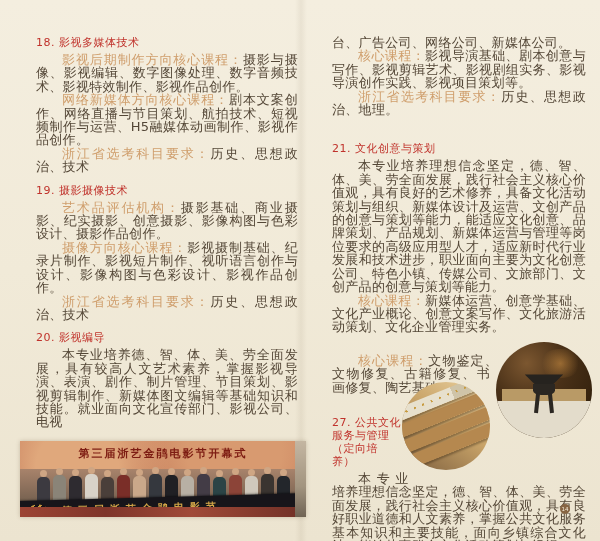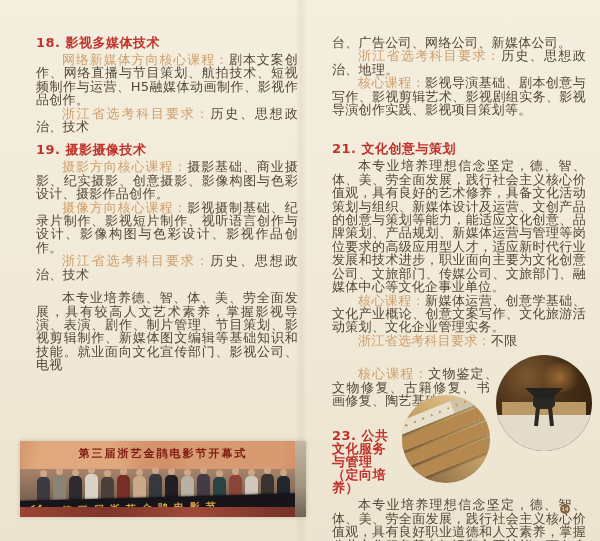--- a/index.html
+++ b/index.html
@@ -10,22 +10,22 @@
     background:linear-gradient(90deg,rgba(90,70,40,0) 0%,rgba(90,70,40,.07) 50%,rgba(90,70,40,0) 100%);}
 
   .col{position:absolute;top:0;}
   .col-left{left:36px;width:262px;padding-top:36px;}
   .col-right{left:332px;width:254px;padding-top:36px;}
 
   .sec{margin:0;}
   .sec + .sec{margin-top:10px;}
   .col-right .sec + .sec{margin-top:18px;}
 
-  h3.sec-title{margin:0 0 4px 0;font-size:13px;line-height:13px;color:#c0322b;
-    font-weight:bold;letter-spacing:.5px;}
+  h3.sec-title{margin:0 0 4px 0;font-size:11px;line-height:13px;color:#c0322b;
+    font-weight:normal;letter-spacing:.5px;}
   p.body,p.line{margin:0;font-size:13px;line-height:13.4px;color:#544737;
     text-align:justify;letter-spacing:.3px;}
   p.body{text-indent:2em;}
   p.line{text-indent:2em;}
   p.cont{text-indent:0;}
   .lbl{color:#cf9e6c;}
 
   
   .circle-img{float:right;border-radius:50%;overflow:hidden;position:relative;}
   .artifact{width:96px;height:96px;shape-outside:circle(52%);margin:-12px -6px 6px 10px;
@@ -97,49 +97,50 @@
 </head>
 <body>
 
 <div class="spread">
   <div class="gutter"></div>
 
   <div class="col col-left">
 
     <div class="sec">
       <h3 class="sec-title">18. 影视多媒体技术</h3>
+      <p class="line"><span class="lbl">影视后期制作方向核心课程：</span><span>摄影与摄像、影视编辑、数字图像处理、数字音频技术、影视特效制作、影视作品创作。</span></p>
       <p class="line"><span class="lbl">网络新媒体方向核心课程：</span><span>剧本文案创作、网络直播与节目策划、航拍技术、短视频制作与运营、H5融媒体动画制作、影视作品创作。</span></p>
       <p class="line"><span class="lbl">浙江省选考科目要求：</span><span>历史、思想政治、技术</span></p>
     </div>
 
     <div class="sec">
       <h3 class="sec-title">19. 摄影摄像技术</h3>
-      <p class="line"><span class="lbl">摄影方向核心课程：</span><span>摄影基础、商业摄影、纪实摄影、创意摄影、影像构图与色彩设计、摄影作品创作。</span></p>
+      <p class="line"><span class="lbl">艺术品评估机构：</span><span>摄影基础、商业摄影、纪实摄影、创意摄影、影像构图与色彩设计、摄影作品创作。</span></p>
       <p class="line"><span class="lbl">摄像方向核心课程：</span><span>影视摄制基础、纪录片制作、影视短片制作、视听语言创作与设计、影像构图与色彩设计、影视作品创作。</span></p>
       <p class="line"><span class="lbl">浙江省选考科目要求：</span><span>历史、思想政治、技术</span></p>
     </div>
 
     <div class="sec">
+      <h3 class="sec-title">20. 影视编导</h3>
       <p class="body">本专业培养德、智、体、美、劳全面发展，具有较高人文艺术素养，掌握影视导演、表演、剧作、制片管理、节目策划、影视剪辑制作、新媒体图文编辑等基础知识和技能。就业面向文化宣传部门、影视公司、电视</p>
     </div>
   </div>
 
   <div class="col col-right">
 
     <div class="sec">
       <p class="line cont">台、广告公司、网络公司、新媒体公司。</p>
+      <p class="line"><span class="lbl">核心课程：</span><span>影视导演基础、剧本创意与写作、影视剪辑艺术、影视剧组实务、影视导演创作实践、影视项目策划等。</span></p>
       <p class="line"><span class="lbl">浙江省选考科目要求：</span><span>历史、思想政治、地理。</span></p>
-      <p class="line"><span class="lbl">核心课程：</span><span>影视导演基础、剧本创意与写作、影视剪辑艺术、影视剧组实务、影视导演创作实践、影视项目策划等。</span></p>
     </div>
 
     <div class="sec" style="margin-top:26px;">
       <h3 class="sec-title">21. 文化创意与策划</h3>
-      <p class="body">本专业培养理想信念坚定，德、智、体、美、劳全面发展，践行社会主义核心价值观，具有良好的艺术修养，具备文化活动策划与组织、新媒体设计及运营、文创产品的创意与策划等能力，能适应文化创意、品牌策划、产品规划、新媒体运营与管理等岗位要求的高级应用型人才，适应新时代行业发展和技术进步，职业面向主要为文化创意公司、文旅部门、传媒公司、文旅部门、融媒体中心等文化企事业单位。</p>
+      <p class="body">本专业培养理想信念坚定，德、智、体、美、劳全面发展，践行社会主义核心价值观，具有良好的艺术修养，具备文化活动策划与组织、新媒体设计及运营、文创产品的创意与策划等能力，能适应文化创意、品牌策划、产品规划、新媒体运营与管理等岗位要求的高级应用型人才，适应新时代行业发展和技术进步，职业面向主要为文化创意公司、特色小镇、传媒公司、文旅部门、文创产品的创意与策划等能力。</p>
       <p class="line"><span class="lbl">核心课程：</span><span>新媒体运营、创意学基础、文化产业概论、创意文案写作、文化旅游活动策划、文化企业管理实务。</span></p>
-      <p class="line"><span class="lbl">浙江省选考科目要求：</span><span>不限</span></p>
     </div>
 
     <div class="sec" style="margin-top:20px;">
       <div class="circle-img artifact">
         <div class="glow"></div>
         <div class="mat"></div>
         <div class="pedestal"></div>
         <div class="v-rim"></div>
         <div class="v-body"></div>
         <div class="leg1"></div>
@@ -150,21 +151,21 @@
 
     <div class="sec" style="margin-top:22px;">
       <div class="circle-img books">
         <div class="stack">
           <div class="book open"></div>
           <div class="book"></div>
           <div class="book"></div>
           <div class="book"></div>
         </div>
       </div>
-      <h3 class="sec-title">23. 公共文化服务与管理（定向培养）</h3>
+      <h3 class="sec-title">27. 公共文化服务与管理（定向培养）</h3>
       <p class="body">本专业培养理想信念坚定，德、智、体、美、劳全面发展，践行社会主义核心价值观，具有良好职业道德和人文素养，掌握公共文化服务基本知识和主要技能，面向乡镇综合文化站，能够从事群众文化活动策划与组织、</p>
     </div>
   </div>
 
   <div class="photo">
     <div class="sky"></div>
     <div class="banner-text">第三届浙艺金鹃电影节开幕式</div>
     <div class="crowd-bg"></div>
     <div class="people">
       <div class="person p1"></div>

